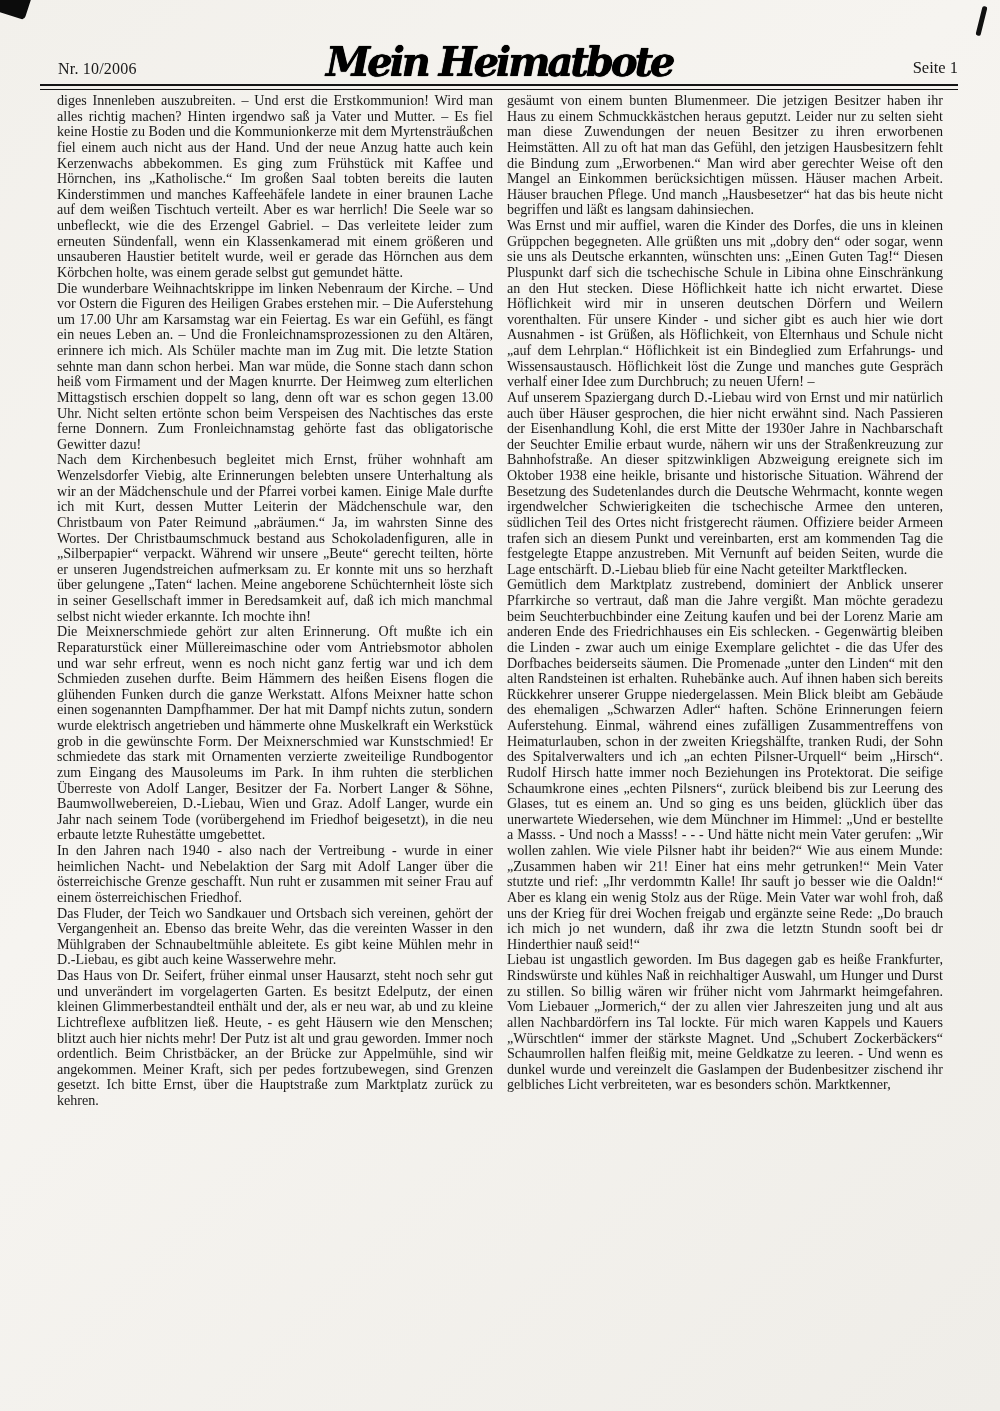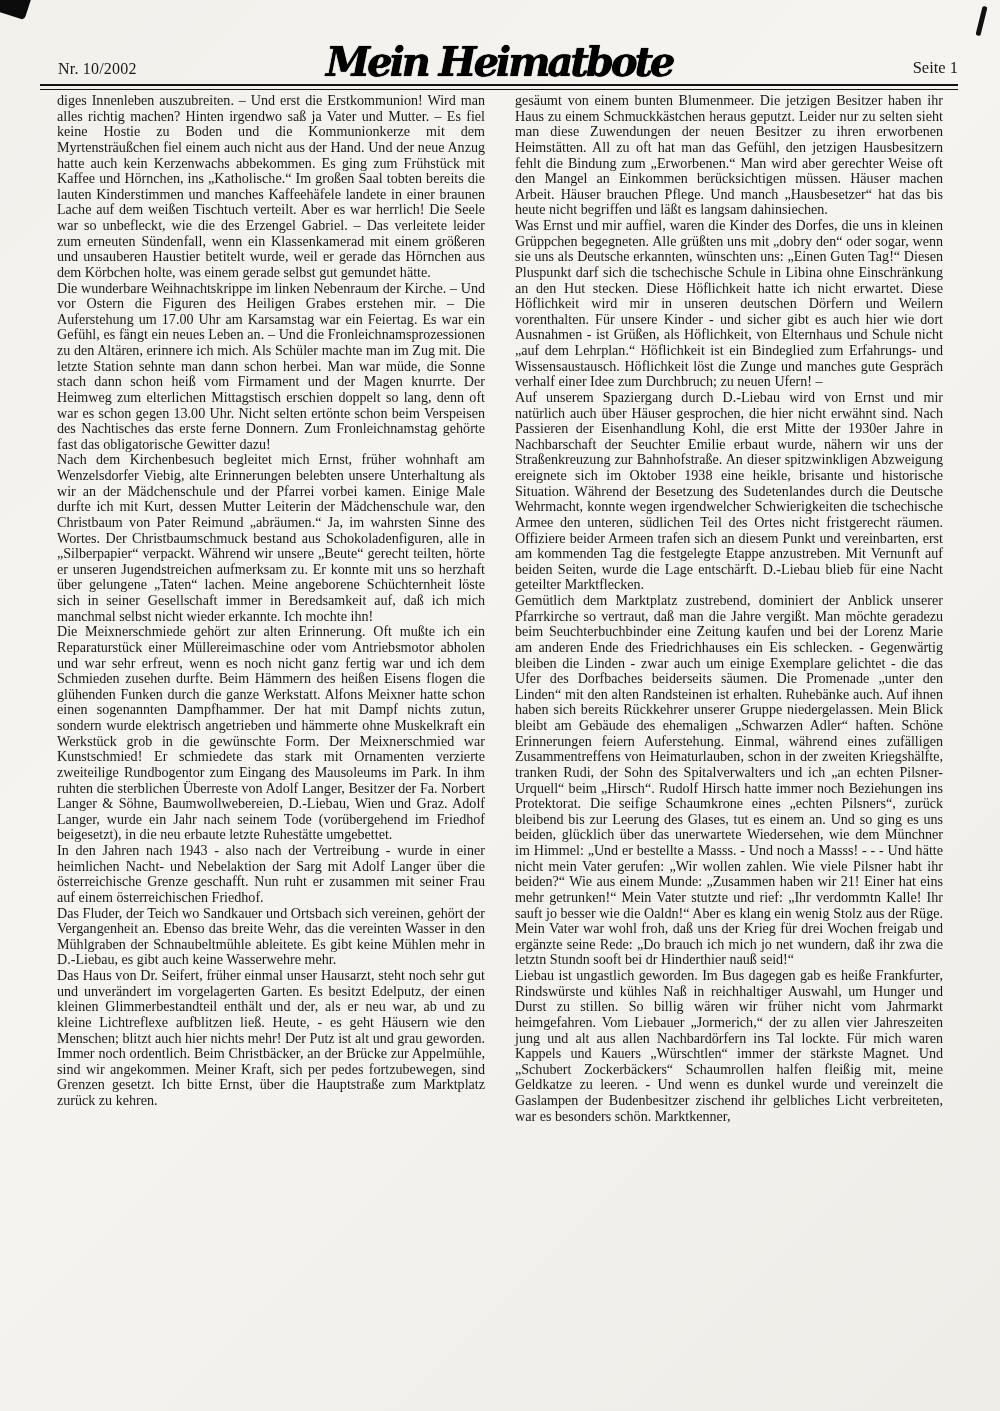--- a/index.html
+++ b/index.html
@@ -41,52 +41,52 @@
     text-shadow:0 0 1px #000, .5px 0 0 #000;
     transform:scaleY(1.04);
   }
   .header-rule{
     position:absolute;left:40px;right:42px;top:84px;height:3px;
     border-top:2px solid #141414;border-bottom:1px solid #141414;
   }
   
   #columns{
     position:absolute;left:57px;top:93px;width:886px;
-    display:flex;gap:30px;
+    display:flex;gap:14px;
   }
   .col{
     width:436px;
     font-size:14.1px;line-height:15.62px;
     text-align:justify;
     text-justify:inter-word;
   }
   .col p{margin:0;padding:0;}
 </style>
 </head>
 <body>
 
 <div id="page">
 
   <div class="corner-mark-tl"></div>
   <div class="corner-mark-tr"></div>
 
   <div id="header">
-    <span class="issue-no">Nr. 10/2002</span>
+    <span class="issue-no">Nr. 10/2006</span>
     <span class="masthead">Mein Heimatbote</span>
     <span class="page-no">Seite 1</span>
   </div>
   <div class="header-rule"></div>
 
   <div id="columns">
     <div class="col">
         <p>diges Innenleben auszubreiten. – Und erst die Erstkommunion! Wird man alles richtig machen? Hinten irgendwo saß ja Vater und Mutter. – Es fiel keine Hostie zu Boden und die Kommunionkerze mit dem Myrtensträußchen fiel einem auch nicht aus der Hand. Und der neue Anzug hatte auch kein Kerzenwachs abbekommen. Es ging zum Frühstück mit Kaffee und Hörnchen, ins „Katholische.“ Im großen Saal tobten bereits die lauten Kinderstimmen und manches Kaffeehäfele landete in einer braunen Lache auf dem weißen Tischtuch verteilt. Aber es war herrlich! Die Seele war so unbefleckt, wie die des Erzengel Gabriel. – Das verleitete leider zum erneuten Sündenfall, wenn ein Klassenkamerad mit einem größeren und unsauberen Haustier betitelt wurde, weil er gerade das Hörnchen aus dem Körbchen holte, was einem gerade selbst gut gemundet hätte.</p>
         <p>Die wunderbare Weihnachtskrippe im linken Nebenraum der Kirche. – Und vor Ostern die Figuren des Heiligen Grabes erstehen mir. – Die Auferstehung um 17.00 Uhr am Karsamstag war ein Feiertag. Es war ein Gefühl, es fängt ein neues Leben an. – Und die Fronleichnamsprozessionen zu den Altären, erinnere ich mich. Als Schüler machte man im Zug mit. Die letzte Station sehnte man dann schon herbei. Man war müde, die Sonne stach dann schon heiß vom Firmament und der Magen knurrte. Der Heimweg zum elterlichen Mittagstisch erschien doppelt so lang, denn oft war es schon gegen 13.00 Uhr. Nicht selten ertönte schon beim Verspeisen des Nachtisches das erste ferne Donnern. Zum Fronleichnamstag gehörte fast das obligatorische Gewitter dazu!</p>
         <p>Nach dem Kirchenbesuch begleitet mich Ernst, früher wohnhaft am Wenzelsdorfer Viebig, alte Erinnerungen belebten unsere Unterhaltung als wir an der Mädchenschule und der Pfarrei vorbei kamen. Einige Male durfte ich mit Kurt, dessen Mutter Leiterin der Mädchenschule war, den Christbaum von Pater Reimund „abräumen.“ Ja, im wahrsten Sinne des Wortes. Der Christbaumschmuck bestand aus Schokoladenfiguren, alle in „Silberpapier“ verpackt. Während wir unsere „Beute“ gerecht teilten, hörte er unseren Jugendstreichen aufmerksam zu. Er konnte mit uns so herzhaft über gelungene „Taten“ lachen. Meine angeborene Schüchternheit löste sich in seiner Gesellschaft immer in Beredsamkeit auf, daß ich mich manchmal selbst nicht wieder erkannte. Ich mochte ihn!</p>
         <p>Die Meixnerschmiede gehört zur alten Erinnerung. Oft mußte ich ein Reparaturstück einer Müllereimaschine oder vom Antriebsmotor abholen und war sehr erfreut, wenn es noch nicht ganz fertig war und ich dem Schmieden zusehen durfte. Beim Hämmern des heißen Eisens flogen die glühenden Funken durch die ganze Werkstatt. Alfons Meixner hatte schon einen sogenannten Dampfhammer. Der hat mit Dampf nichts zutun, sondern wurde elektrisch angetrieben und hämmerte ohne Muskelkraft ein Werkstück grob in die gewünschte Form. Der Meixnerschmied war Kunstschmied! Er schmiedete das stark mit Ornamenten verzierte zweiteilige Rundbogentor zum Eingang des Mausoleums im Park. In ihm ruhten die sterblichen Überreste von Adolf Langer, Besitzer der Fa. Norbert Langer &amp; Söhne, Baumwollwebereien, D.-Liebau, Wien und Graz. Adolf Langer, wurde ein Jahr nach seinem Tode (vorübergehend im Friedhof beigesetzt), in die neu erbaute letzte Ruhestätte umgebettet.</p>
-        <p>In den Jahren nach 1943 - also nach der Vertreibung - wurde in einer heimlichen Nacht- und Nebelaktion der Sarg mit Adolf Langer über die österreichische Grenze geschafft. Nun ruht er zusammen mit seiner Frau auf einem österreichischen Friedhof.</p>
+        <p>In den Jahren nach 1940 - also nach der Vertreibung - wurde in einer heimlichen Nacht- und Nebelaktion der Sarg mit Adolf Langer über die österreichische Grenze geschafft. Nun ruht er zusammen mit seiner Frau auf einem österreichischen Friedhof.</p>
         <p>Das Fluder, der Teich wo Sandkauer und Ortsbach sich vereinen, gehört der Vergangenheit an. Ebenso das breite Wehr, das die vereinten Wasser in den Mühlgraben der Schnaubeltmühle ableitete. Es gibt keine Mühlen mehr in D.-Liebau, es gibt auch keine Wasserwehre mehr.</p>
         <p>Das Haus von Dr. Seifert, früher einmal unser Hausarzt, steht noch sehr gut und unverändert im vorgelagerten Garten. Es besitzt Edelputz, der einen kleinen Glimmerbestandteil enthält und der, als er neu war, ab und zu kleine Lichtreflexe aufblitzen ließ. Heute, - es geht Häusern wie den Menschen; blitzt auch hier nichts mehr! Der Putz ist alt und grau geworden. Immer noch ordentlich. Beim Christbäcker, an der Brücke zur Appelmühle, sind wir angekommen. Meiner Kraft, sich per pedes fortzubewegen, sind Grenzen gesetzt. Ich bitte Ernst, über die Hauptstraße zum Marktplatz zurück zu kehren.</p>
       </div>
     <div class="col">
         <p>gesäumt von einem bunten Blumenmeer. Die jetzigen Besitzer haben ihr Haus zu einem Schmuckkästchen heraus geputzt. Leider nur zu selten sieht man diese Zuwendungen der neuen Besitzer zu ihren erworbenen Heimstätten. All zu oft hat man das Gefühl, den jetzigen Hausbesitzern fehlt die Bindung zum „Erworbenen.“ Man wird aber gerechter Weise oft den Mangel an Einkommen berücksichtigen müssen. Häuser machen Arbeit. Häuser brauchen Pflege. Und manch „Hausbesetzer“ hat das bis heute nicht begriffen und läßt es langsam dahinsiechen.</p>
         <p>Was Ernst und mir auffiel, waren die Kinder des Dorfes, die uns in kleinen Grüppchen begegneten. Alle grüßten uns mit „dobry den“ oder sogar, wenn sie uns als Deutsche erkannten, wünschten uns: „Einen Guten Tag!“ Diesen Pluspunkt darf sich die tschechische Schule in Libina ohne Einschränkung an den Hut stecken. Diese Höflichkeit hatte ich nicht erwartet. Diese Höflichkeit wird mir in unseren deutschen Dörfern und Weilern vorenthalten. Für unsere Kinder - und sicher gibt es auch hier wie dort Ausnahmen - ist Grüßen, als Höflichkeit, von Elternhaus und Schule nicht „auf dem Lehrplan.“ Höflichkeit ist ein Bindeglied zum Erfahrungs- und Wissensaustausch. Höflichkeit löst die Zunge und manches gute Gespräch verhalf einer Idee zum Durchbruch; zu neuen Ufern! –</p>
         <p>Auf unserem Spaziergang durch D.-Liebau wird von Ernst und mir natürlich auch über Häuser gesprochen, die hier nicht erwähnt sind. Nach Passieren der Eisenhandlung Kohl, die erst Mitte der 1930er Jahre in Nachbarschaft der Seuchter Emilie erbaut wurde, nähern wir uns der Straßenkreuzung zur Bahnhofstraße. An dieser spitzwinkligen Abzweigung ereignete sich im Oktober 1938 eine heikle, brisante und historische Situation. Während der Besetzung des Sudetenlandes durch die Deutsche Wehrmacht, konnte wegen irgendwelcher Schwierigkeiten die tschechische Armee den unteren, südlichen Teil des Ortes nicht fristgerecht räumen. Offiziere beider Armeen trafen sich an diesem Punkt und vereinbarten, erst am kommenden Tag die festgelegte Etappe anzustreben. Mit Vernunft auf beiden Seiten, wurde die Lage entschärft. D.-Liebau blieb für eine Nacht geteilter Marktflecken.</p>
         <p>Gemütlich dem Marktplatz zustrebend, dominiert der Anblick unserer Pfarrkirche so vertraut, daß man die Jahre vergißt. Man möchte geradezu beim Seuchterbuchbinder eine Zeitung kaufen und bei der Lorenz Marie am anderen Ende des Friedrichhauses ein Eis schlecken. - Gegenwärtig bleiben die Linden - zwar auch um einige Exemplare gelichtet - die das Ufer des Dorfbaches beiderseits säumen. Die Promenade „unter den Linden“ mit den alten Randsteinen ist erhalten. Ruhebänke auch. Auf ihnen haben sich bereits Rückkehrer unserer Gruppe niedergelassen. Mein Blick bleibt am Gebäude des ehemaligen „Schwarzen Adler“ haften. Schöne Erinnerungen feiern Auferstehung. Einmal, während eines zufälligen Zusammentreffens von Heimaturlauben, schon in der zweiten Kriegshälfte, tranken Rudi, der Sohn des Spitalverwalters und ich „an echten Pilsner-Urquell“ beim „Hirsch“. Rudolf Hirsch hatte immer noch Beziehungen ins Protektorat. Die seifige Schaumkrone eines „echten Pilsners“, zurück bleibend bis zur Leerung des Glases, tut es einem an. Und so ging es uns beiden, glücklich über das unerwartete Wiedersehen, wie dem Münchner im Himmel: „Und er bestellte a Masss. - Und noch a Masss! - - - Und hätte nicht mein Vater gerufen: „Wir wollen zahlen. Wie viele Pilsner habt ihr beiden?“ Wie aus einem Munde: „Zusammen haben wir 21! Einer hat eins mehr getrunken!“ Mein Vater stutzte und rief: „Ihr verdommtn Kalle! Ihr sauft jo besser wie die Oaldn!“ Aber es klang ein wenig Stolz aus der Rüge. Mein Vater war wohl froh, daß uns der Krieg für drei Wochen freigab und ergänzte seine Rede: „Do brauch ich mich jo net wundern, daß ihr zwa die letztn Stundn sooft bei dr Hinderthier nauß seid!“</p>
         <p>Liebau ist ungastlich geworden. Im Bus dagegen gab es heiße Frankfurter, Rindswürste und kühles Naß in reichhaltiger Auswahl, um Hunger und Durst zu stillen. So billig wären wir früher nicht vom Jahrmarkt heimgefahren. Vom Liebauer „Jormerich,“ der zu allen vier Jahreszeiten jung und alt aus allen Nachbardörfern ins Tal lockte. Für mich waren Kappels und Kauers „Würschtlen“ immer der stärkste Magnet. Und „Schubert Zockerbäckers“ Schaumrollen halfen fleißig mit, meine Geldkatze zu leeren. - Und wenn es dunkel wurde und vereinzelt die Gaslampen der Budenbesitzer zischend ihr gelbliches Licht verbreiteten, war es besonders schön. Marktkenner,</p>
       </div>

